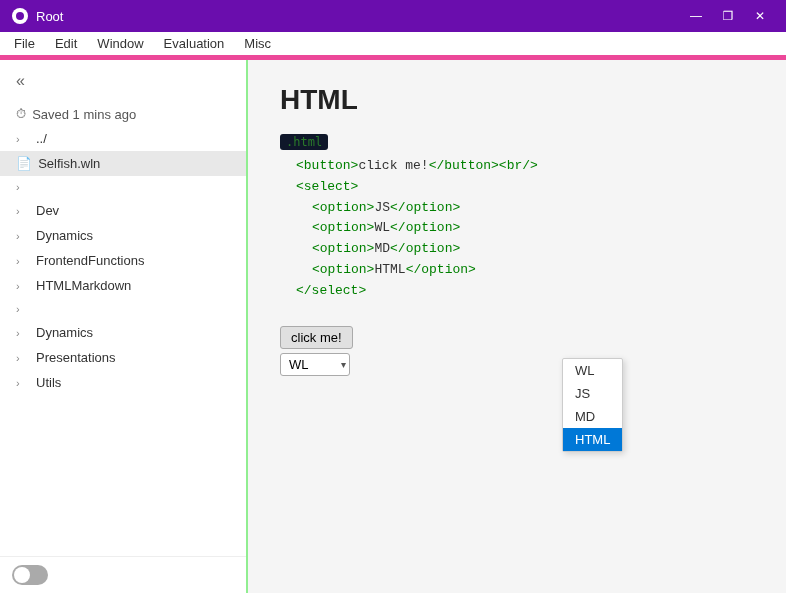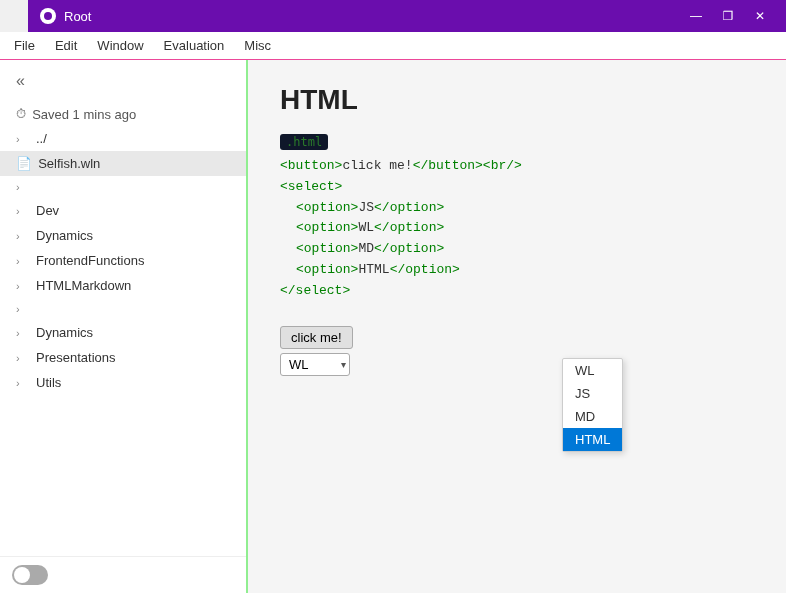--- a/index.html
+++ b/index.html
@@ -16,21 +16,20 @@
     
     .title-bar {
       background: #6a0dad;
       color: white;
       display: flex;
       align-items: center;
       padding: 0 12px;
       height: 32px;
       flex-shrink: 0;
       justify-content: space-between;
-      margin-left: 28px;
     }
     .title-bar-left {
       display: flex;
       align-items: center;
       gap: 8px;
     }
     .title-bar-icon {
       width: 16px;
       height: 16px;
       background: white;
@@ -60,21 +59,21 @@
       justify-content: center;
     }
 
     
     .menu-bar {
       background: #ffffff;
       display: flex;
       align-items: center;
       padding: 0 4px;
       height: 28px;
-      border-bottom: 1px solid #ec4899;
+      border-bottom: 5px solid #ec4899;
       flex-shrink: 0;
     }
     .menu-item {
       padding: 4px 10px;
       font-size: 13px;
       cursor: pointer;
       color: #333;
     }
 
     
@@ -190,20 +189,21 @@
       font-size: 28px;
       font-weight: 700;
       color: #222;
       margin-bottom: 16px;
     }
 
     .code-block {
       font-family: 'Consolas', 'Courier New', monospace;
       font-size: 13px;
       line-height: 1.6;
+      margin-left: 16px;
     }
 
     .code-tag { color: #008000; }
     .code-text { color: #333; }
 
     .html-badge {
       display: inline-block;
       background: #0f172a;
       color: #2a7a2a;
       font-size: 12px;

